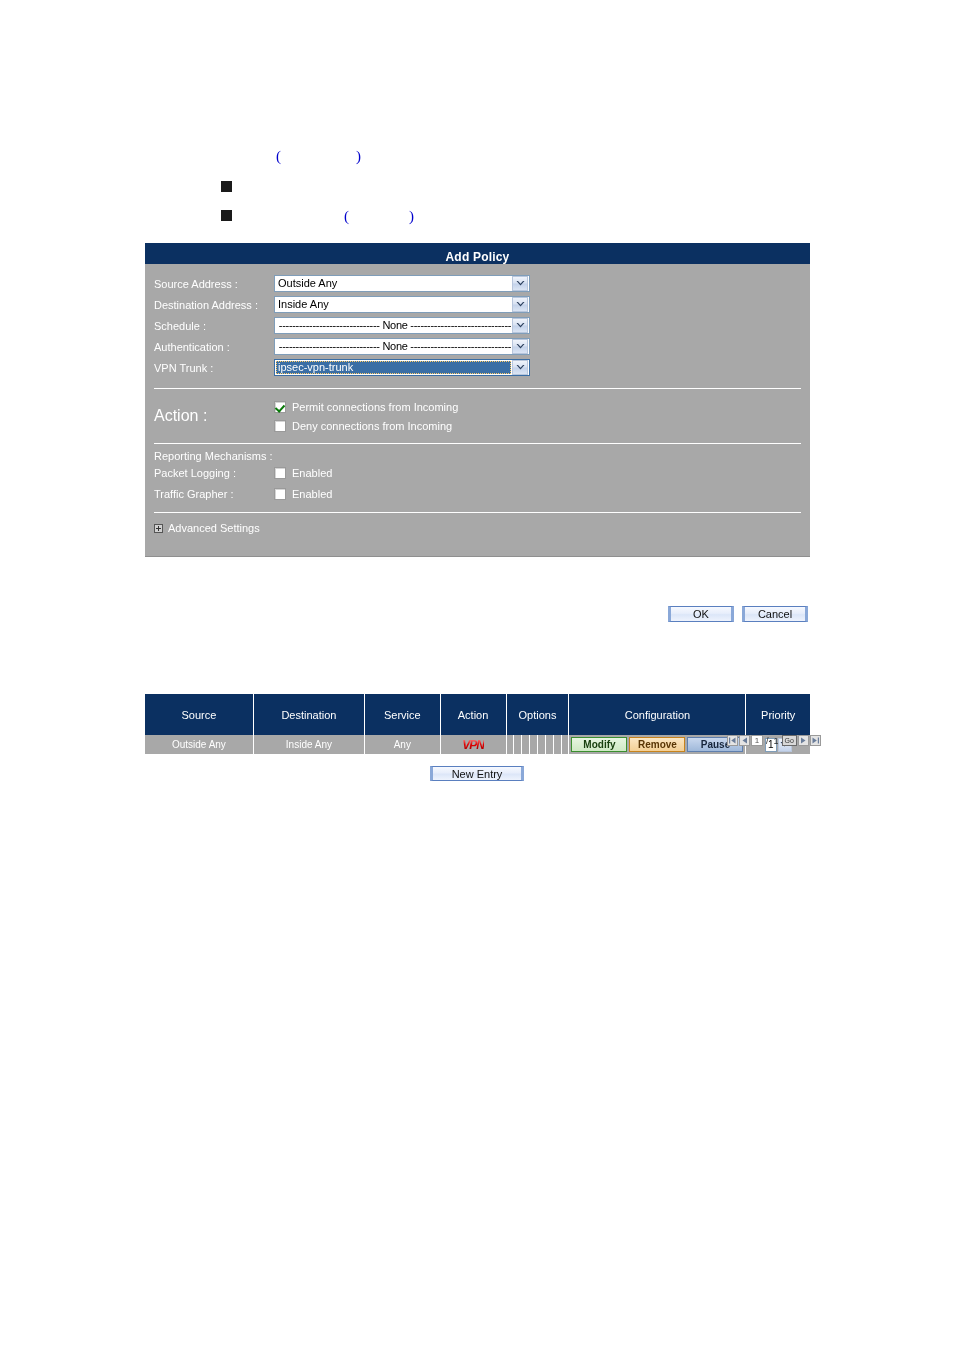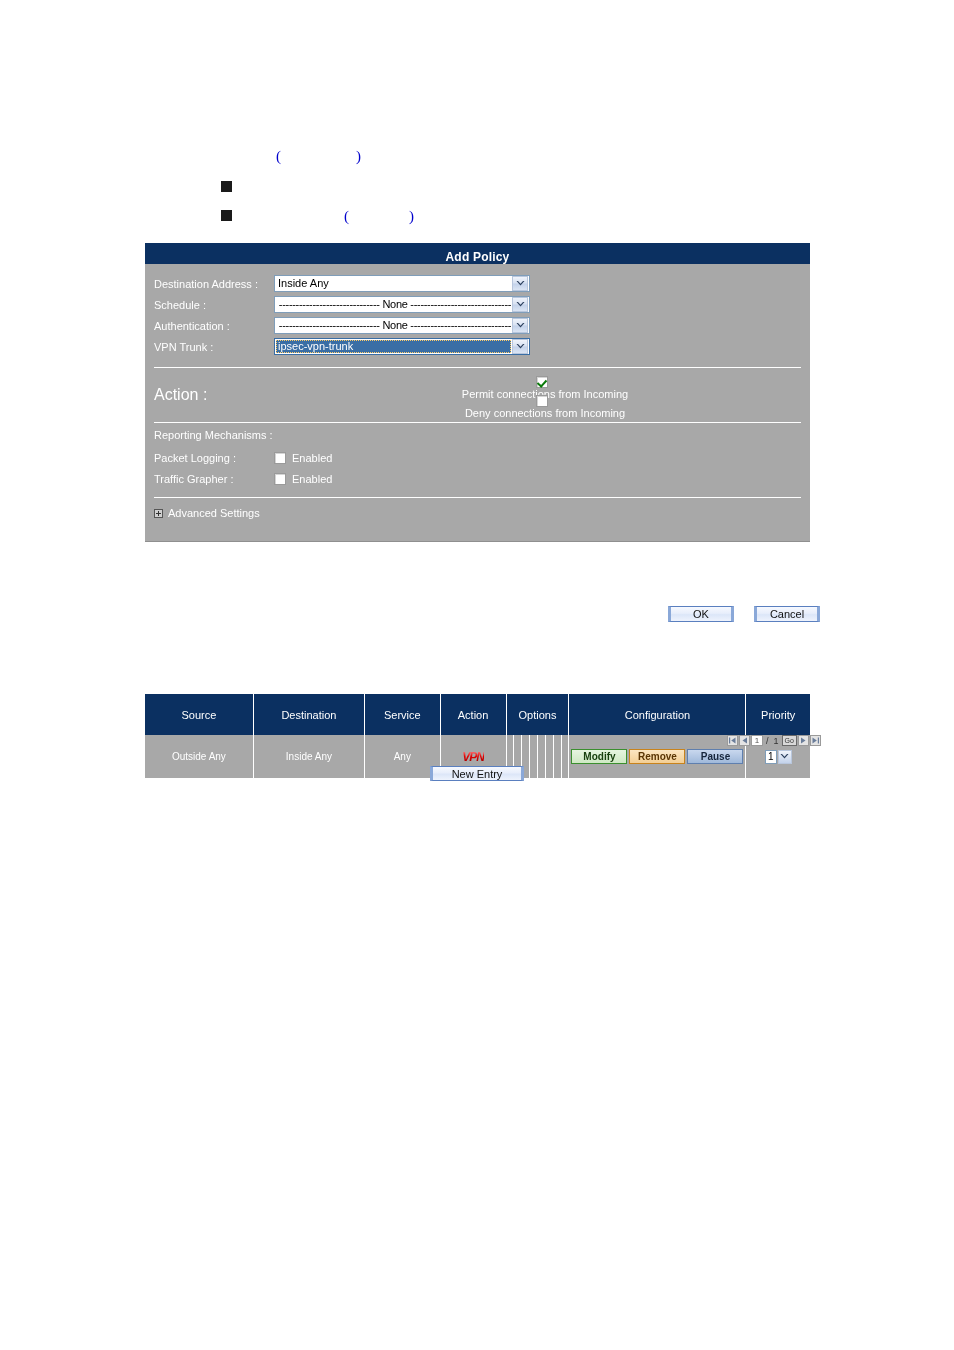--- a/index.html
+++ b/index.html
@@ -140,21 +140,20 @@
     color: #ffffff;
     font-size: 16px;
     display: flex;
     align-items: center;
   }
   .checks { flex: 1; }
   .check-row {
     display: flex;
     align-items: center;
     height: 19px;
-    flex-direction: column;
   }
   .cbox {
     width: 12px;
     height: 12px;
     background: #ffffff;
     border: 1px solid #9a9a9a;
     box-sizing: border-box;
     position: relative;
     flex: 0 0 auto;
     box-shadow: inset 1px 1px 0 #d4d4d4;
@@ -175,21 +174,20 @@
     color: #ffffff;
     margin-left: 6px;
     white-space: nowrap;
   }
 
   .report-block { padding: 6px 0 8px 0; }
   .report-title {
     padding-left: 9px;
     color: #ffffff;
     font-size: 11px;
-    margin-bottom: 6px;
   }
   .report-row {
     display: flex;
     align-items: center;
     height: 21px;
   }
   .report-label {
     width: 120px;
     padding-left: 9px;
     color: #ffffff;
@@ -222,21 +220,21 @@
     color: #ffffff;
     margin-left: 5px;
   }
 
   
   #form-buttons {
     position: absolute;
     left: 668px;
     top: 606px;
     display: flex;
-    gap: 20px;
+    gap: 8px;
   }
   .winbtn {
     width: 66px;
     height: 16px;
     background: linear-gradient(to bottom, #f6f9ff 0%, #e8eefb 45%, #dce6f8 55%, #eef3fd 100%);
     border: 1px solid #5a7fbf;
     border-left: 3px solid #8aa8d8;
     border-right: 3px solid #8aa8d8;
     box-sizing: border-box;
     font-size: 11px;
@@ -283,21 +281,21 @@
     font-style: italic;
     letter-spacing: -1px;
     color: #d00000;
     background: linear-gradient(to bottom, #ff8080 0%, #e00000 45%, #a00000 100%);
     -webkit-background-clip: text;
     background-clip: text;
     -webkit-text-fill-color: transparent;
     display: inline-block;
     line-height: 12px;
   }
-  .cfg-cell { padding: 12px 2px !important; }
+  .cfg-cell { padding: 0 2px !important; }
   .cfg-wrap { display: flex; gap: 2px; justify-content: center; }
   .cfgbtn {
     height: 15px;
     width: 56px;
     font-size: 10px;
     font-weight: bold;
     display: flex;
     align-items: center;
     justify-content: center;
     box-sizing: border-box;
@@ -426,20 +424,31 @@
 <div id="policy-panel">
 
   <div id="policy-titlebar">
     <span>Add Policy</span>
   </div>
 
   <div id="policy-body">
 
     <div class="field-rows">
 
+      <div class="field-row">
+        <div class="field-label">Source Address :</div>
+        <div class="select-wrap">
+          <div class="select-text">Outside Any</div>
+          <div class="select-arrow">
+            <svg width="9" height="7" viewBox="0 0 9 7">
+                <path d="M0.5 1 L4.5 5.5 L8.5 1 L7 1 L4.5 3.7 L2 1 Z" fill="#2b3f5c"></path>
+              </svg>
+          </div>
+        </div>
+      </div>
 
       <div class="field-row">
         <div class="field-label">Destination Address :</div>
         <div class="select-wrap">
           <div class="select-text">Inside Any</div>
           <div class="select-arrow">
             <svg width="9" height="7" viewBox="0 0 9 7">
                 <path d="M0.5 1 L4.5 5.5 L8.5 1 L7 1 L4.5 3.7 L2 1 Z" fill="#2b3f5c"></path>
               </svg>
           </div>

